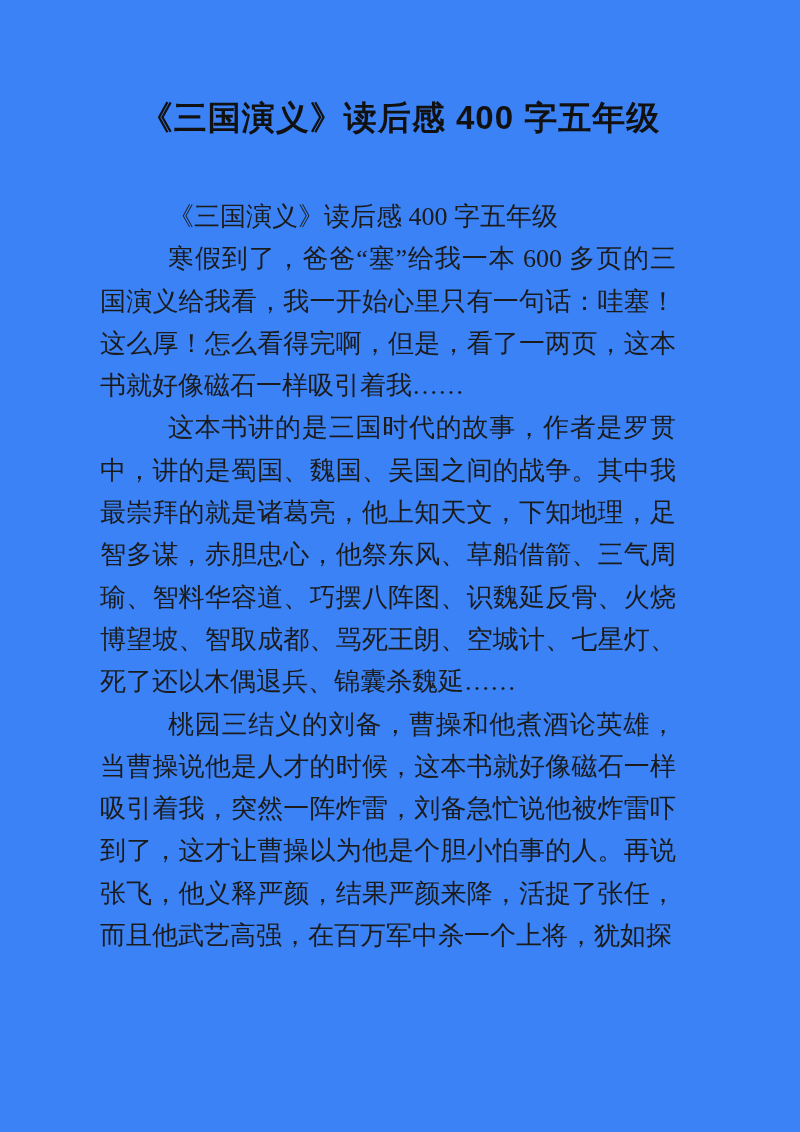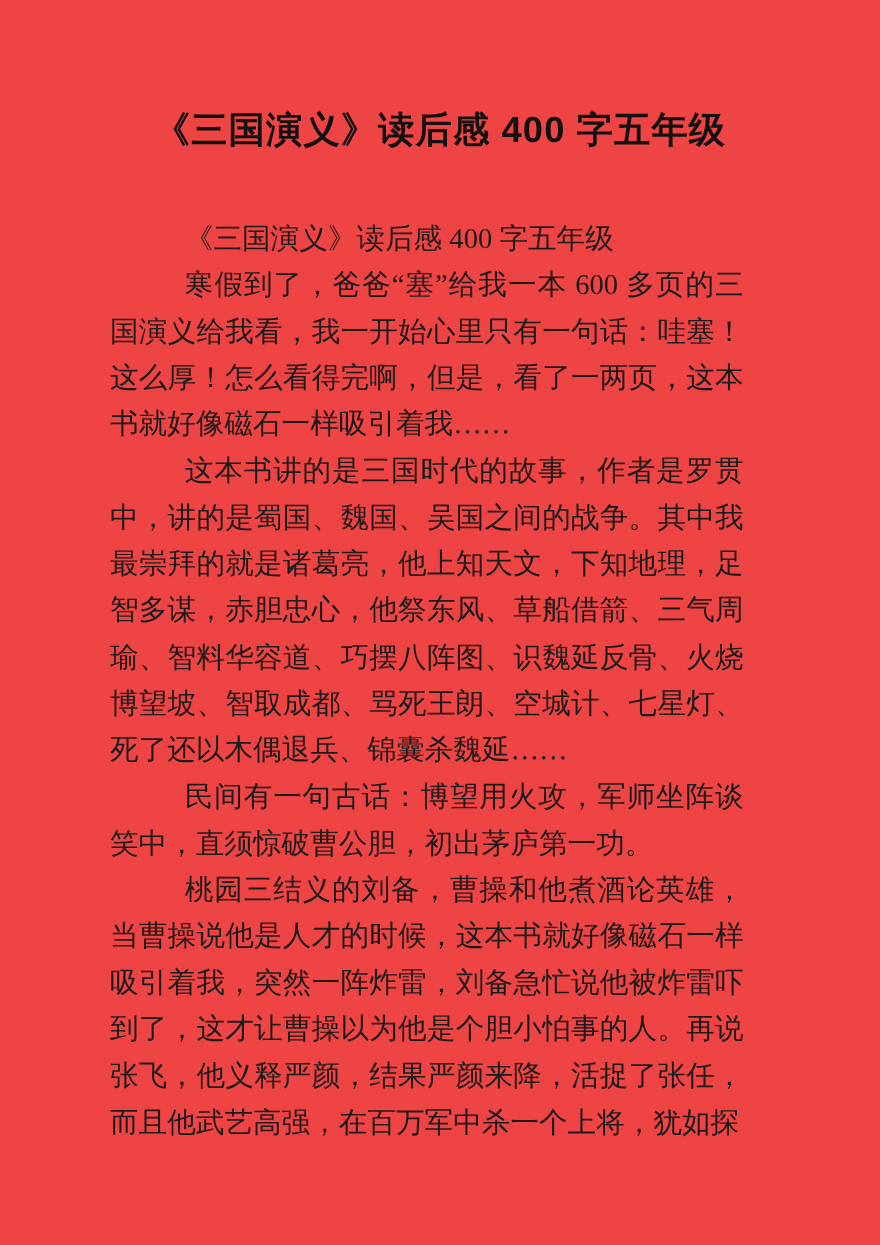--- a/index.html
+++ b/index.html
@@ -4,21 +4,21 @@
 <style>
   html, body {
     margin: 0;
     padding: 0;
     background: #ffffff;
   }
   .page {
     position: relative;
     width: 800px;
     height: 1132px;
-    background: #ef4444;
+    background: #3b82f6;
     overflow: hidden;
     box-sizing: border-box;
   }
   .doc-title {
     position: absolute;
     top: 96px;
     left: 0;
     width: 800px;
     margin: 0;
     text-align: center;
@@ -50,17 +50,16 @@
 <body>
 
 <div class="page">
 
   <h1 class="doc-title">《三国演义》读后感 400 字五年级</h1>
 
   <div class="doc-body">
     <p>《三国演义》读后感 400 字五年级</p>
     <p>寒假到了，爸爸“塞”给我一本 600 多页的三国演义给我看，我一开始心里只有一句话：哇塞！这么厚！怎么看得完啊，但是，看了一两页，这本书就好像磁石一样吸引着我……</p>
     <p>这本书讲的是三国时代的故事，作者是罗贯中，讲的是蜀国、魏国、吴国之间的战争。其中我最崇拜的就是诸葛亮，他上知天文，下知地理，足智多谋，赤胆忠心，他祭东风、草船借箭、三气周瑜、智料华容道、巧摆八阵图、识魏延反骨、火烧博望坡、智取成都、骂死王朗、空城计、七星灯、死了还以木偶退兵、锦囊杀魏延……</p>
-    <p>民间有一句古话：博望用火攻，军师坐阵谈笑中，直须惊破曹公胆，初出茅庐第一功。</p>
     <p>桃园三结义的刘备，曹操和他煮酒论英雄，当曹操说他是人才的时候，这本书就好像磁石一样吸引着我，突然一阵炸雷，刘备急忙说他被炸雷吓到了，这才让曹操以为他是个胆小怕事的人。再说张飞，他义释严颜，结果严颜来降，活捉了张任，而且他武艺高强，在百万军中杀一个上将，犹如探</p>
   </div>
 
 </div>
 
 </body></html>

